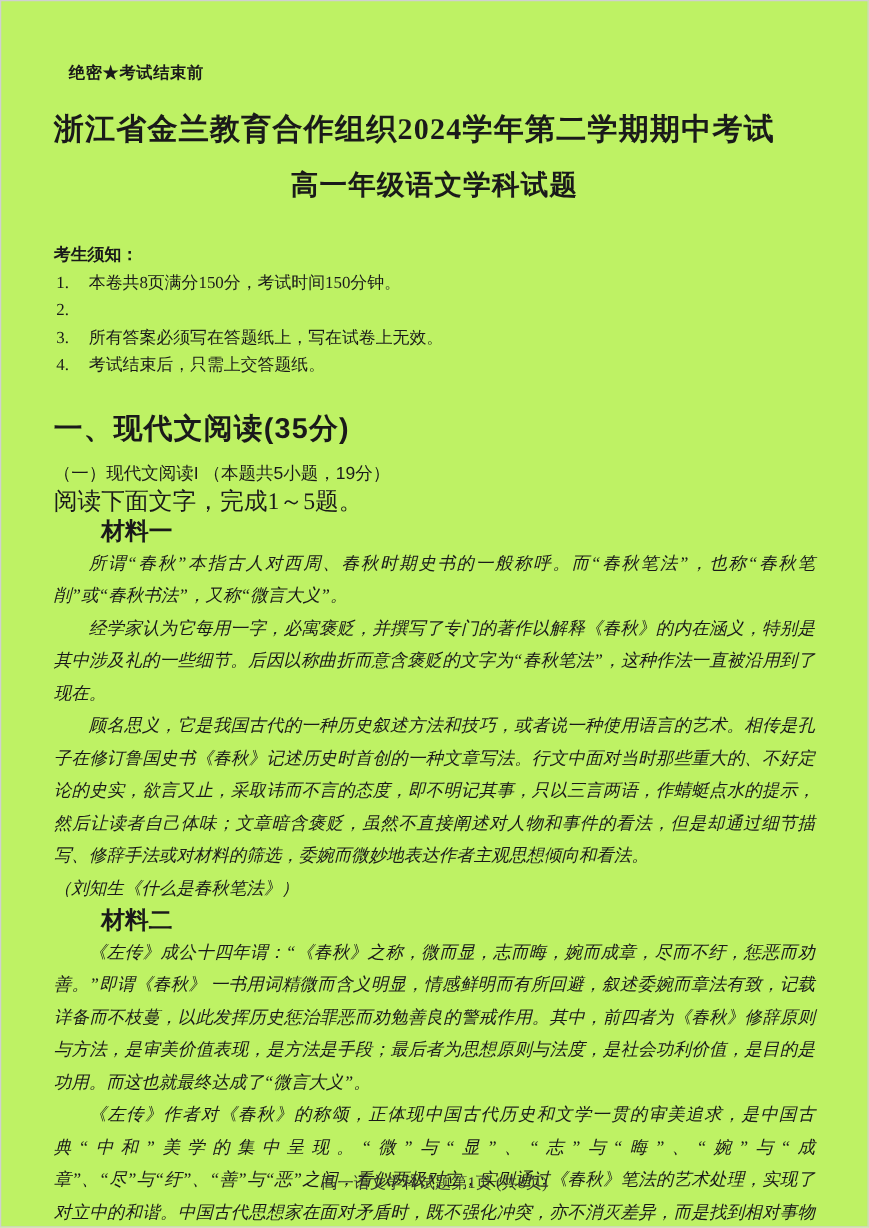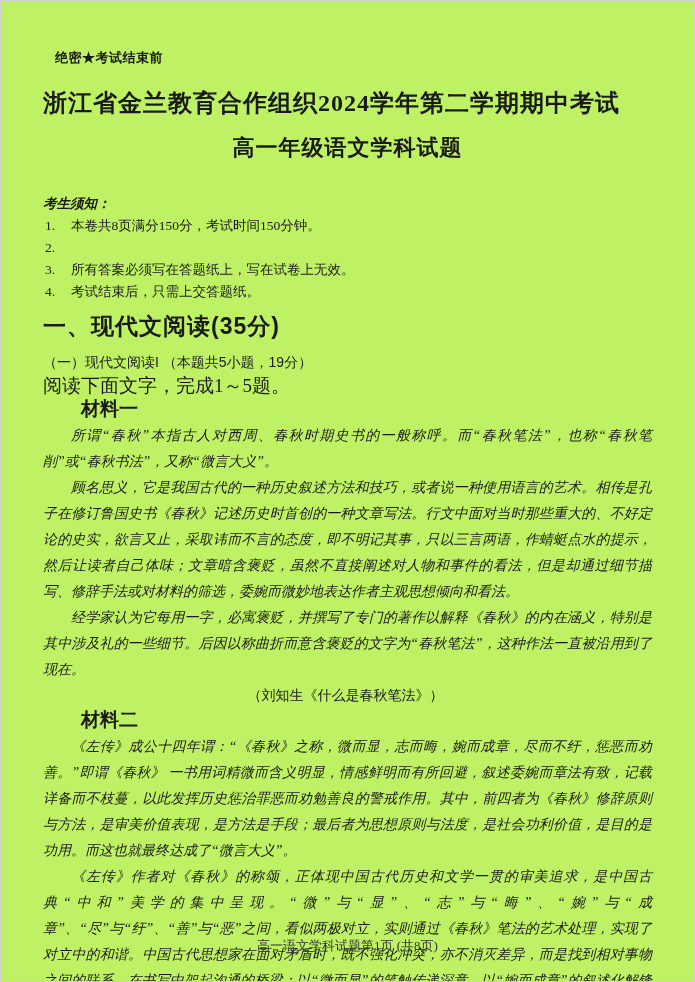--- a/index.html
+++ b/index.html
@@ -41,33 +41,32 @@
     font-weight: bold;
     letter-spacing: 1px;
   }
   .notice {
     margin-top: 30px;
     font-size: 13.5px;
   }
   .notice-heading {
     font-weight: bold;
     line-height: 22px;
-    font-style: italic;
   }
   .notice-item {
     display: flex;
     line-height: 22px;
   }
   .notice-item .num {
     flex: none;
     width: 26px;
     padding-left: 2px;
   }
   .section-heading {
-    margin: 8px 0 8px 0;
+    margin: 24px 0 8px 0;
     font-size: 23px;
     font-weight: bold;
     font-family: "Liberation Sans", "DejaVu Sans", sans-serif;
     letter-spacing: 1px;
   }
   .subheading {
     font-size: 14px;
     font-weight: normal;
     line-height: 24px;
     font-family: "Liberation Sans", "DejaVu Sans", sans-serif;
@@ -87,21 +86,22 @@
     margin: 0;
     font-size: 14px;
     line-height: 26px;
     text-indent: 2em;
     text-align: justify;
     font-style: italic; 
   }
   .attribution {
     font-size: 14px;
     line-height: 26px;
-    text-align: center;
+    text-align: left;
+    font-style: italic;
     padding-right: 4px;
   }
   .footer {
     position: absolute;
     left: 0;
     right: 0;
     bottom: 26px;
     text-align: center;
     font-size: 13px;
     color: #333;
@@ -135,22 +135,22 @@
       <span>考试结束后，只需上交答题纸。</span>
     </div>
   </div>
 
   <div class="section-heading">一、现代文阅读(35分)</div>
   <div class="subheading">（一）现代文阅读I （本题共5小题，19分）</div>
   <div class="instruction">阅读下面文字，完成1～5题。</div>
 
   <div class="material-label">材料一</div>
   <p class="body-para">所谓“春秋”本指古人对西周、春秋时期史书的一般称呼。而“春秋笔法”，也称“春秋笔削”或“春秋书法”，又称“微言大义”。</p>
+  <p class="body-para">经学家认为它每用一字，必寓褒贬，并撰写了专门的著作以解释《春秋》的内在涵义，特别是其中涉及礼的一些细节。后因以称曲折而意含褒贬的文字为“春秋笔法”，这种作法一直被沿用到了现在。</p>
   <p class="body-para">顾名思义，它是我国古代的一种历史叙述方法和技巧，或者说一种使用语言的艺术。相传是孔子在修订鲁国史书《春秋》记述历史时首创的一种文章写法。行文中面对当时那些重大的、不好定论的史实，欲言又止，采取讳而不言的态度，即不明记其事，只以三言两语，作蜻蜓点水的提示，然后让读者自己体味；文章暗含褒贬，虽然不直接阐述对人物和事件的看法，但是却通过细节描写、修辞手法或对材料的筛选，委婉而微妙地表达作者主观思想倾向和看法。</p>
-  <p class="body-para">经学家认为它每用一字，必寓褒贬，并撰写了专门的著作以解释《春秋》的内在涵义，特别是其中涉及礼的一些细节。后因以称曲折而意含褒贬的文字为“春秋笔法”，这种作法一直被沿用到了现在。</p>
   <div class="attribution">（刘知生《什么是春秋笔法》）</div>
 
   <div class="material-label">材料二</div>
   <p class="body-para">《左传》成公十四年谓：“《春秋》之称，微而显，志而晦，婉而成章，尽而不纡，惩恶而劝善。”即谓《春秋》 一书用词精微而含义明显，情感鲜明而有所回避，叙述委婉而章法有致，记载详备而不枝蔓，以此发挥历史惩治罪恶而劝勉善良的警戒作用。其中，前四者为《春秋》修辞原则与方法，是审美价值表现，是方法是手段；最后者为思想原则与法度，是社会功利价值，是目的是功用。而这也就最终达成了“微言大义”。</p>
   <p class="body-para">《左传》作者对《春秋》的称颂，正体现中国古代历史和文学一贯的审美追求，是中国古典“中和”美学的集中呈现。“微”与“显”、“志”与“晦”、“婉”与“成章”、“尽”与“纡”、“善”与“恶”之间，看似两极对立，实则通过《春秋》笔法的艺术处理，实现了对立中的和谐。中国古代思想家在面对矛盾时，既不强化冲突，亦不消灭差异，而是找到相对事物之间的联系，在书写中架起沟通的桥梁：以“微而显”的笔触传递深意，以“婉而成章”的叙述化解锋芒，最终在史册上熔铸出含蓄蕴藉的美学境界。这种审美追求，本质上是对礼乐文明“致中和”精神的创造性转化。</p>
 
   <div class="footer">高一语文学科试题第1页 (共8页)</div>
 
 </div>
 

